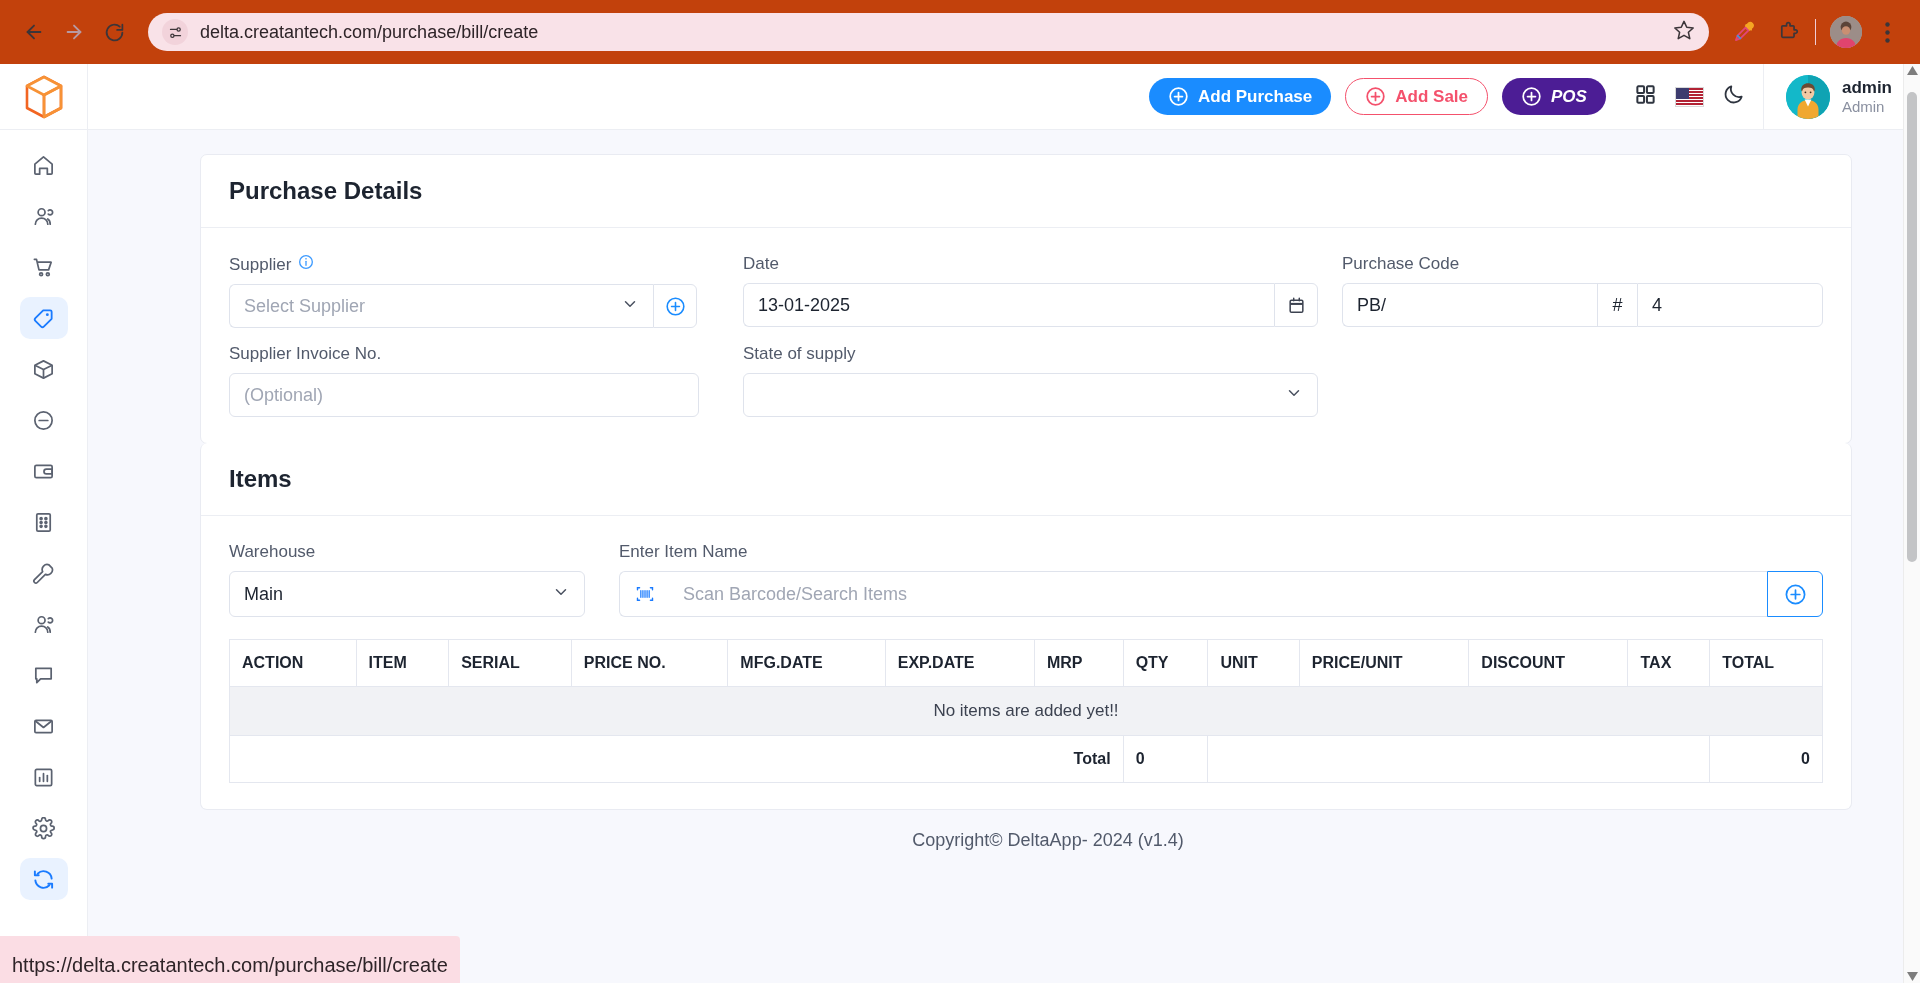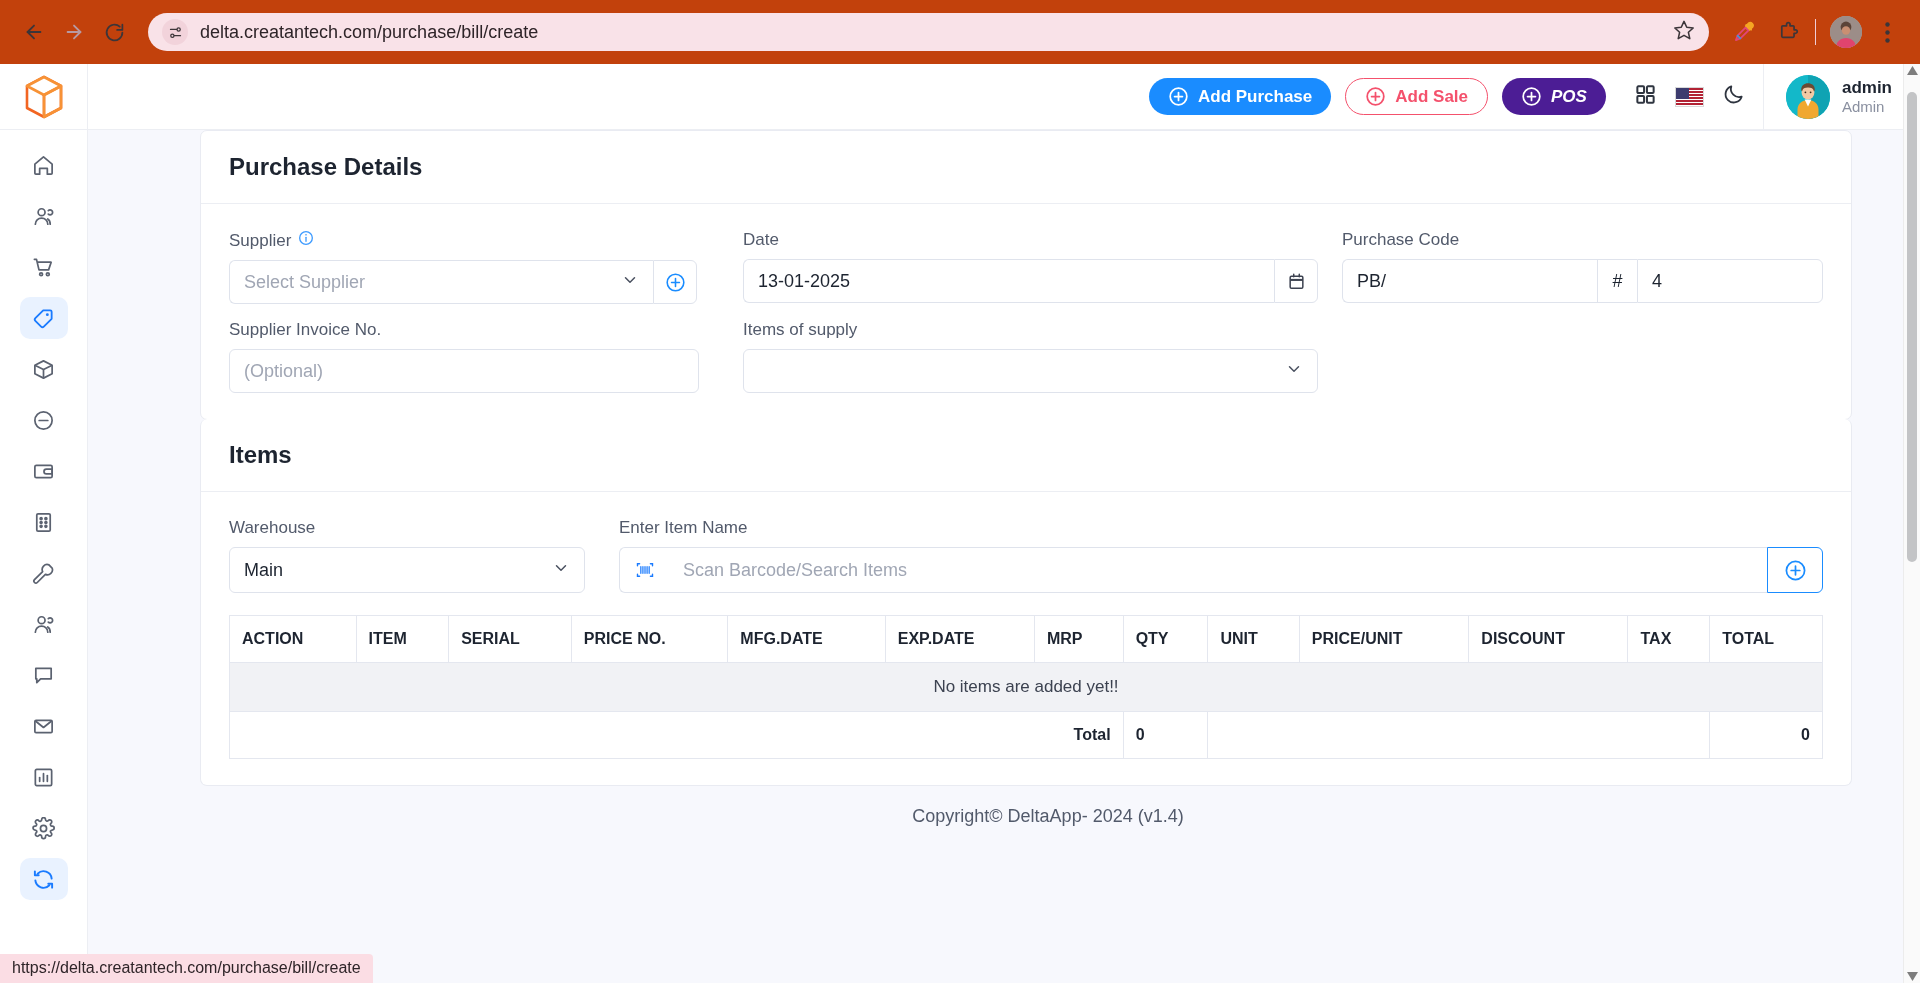--- a/index.html
+++ b/index.html
@@ -109,20 +109,21 @@
   }
   .side-item.active { background: #e9f2ff; color: #1a7bff; }
 
   
   #content-col {
     flex: 1 1 auto;
     display: flex;
     flex-direction: column;
     min-width: 0;
     position: relative;
+    gap: 24px;
   }
 
   
   #app-header {
     height: 66px;
     background: #ffffff;
     border-bottom: 1px solid #eceef3;
     display: flex;
     align-items: center;
     justify-content: flex-end;
@@ -336,22 +337,22 @@
   }
   #page-scrollbar .arrow.up { top: 2px; }
   #page-scrollbar .arrow.down { bottom: 2px; }
 
   
   #status-bar {
     position: absolute;
     left: 0; bottom: 0;
     background: #fbdde4;
     color: #2e2428;
-    font-size: 16px;
-    padding: 5px 12px 6px 12px;
+    font-size: 20px;
+    padding: 18px 12px 6px 12px;
     border-radius: 0 4px 0 0;
     white-space: nowrap;
     z-index: 20;
   }
 </style>
 </head>
 <body>
 
 <div id="browser-chrome">
   <div class="nav-btn">
@@ -675,21 +676,21 @@
           <div class="form-row" style="margin-top:16px;">
 
             <div class="field" style="width:470px;">
               <div class="field-label">Supplier Invoice No.</div>
               <div class="control placeholder">
                 <span>(Optional)</span>
               </div>
             </div>
 
             <div class="field" style="width:575px; margin-left:44px;">
-              <div class="field-label">Items of supply</div>
+              <div class="field-label">State of supply</div>
               <div class="control">
                 <span></span>
                 <span class="chev">
                   <svg width="18" height="18" viewBox="0 0 24 24" fill="none" stroke="currentColor" stroke-width="2" stroke-linecap="round" stroke-linejoin="round">
                       <path d="M6 9l6 6 6-6"></path>
                     </svg>
                 </span>
               </div>
             </div>
           </div>

